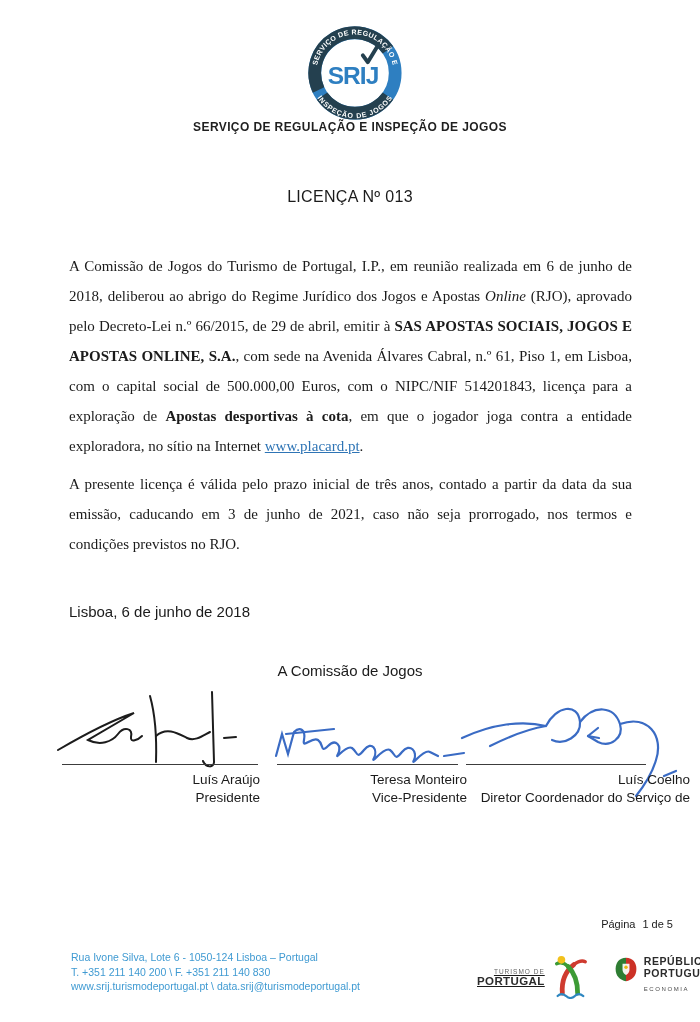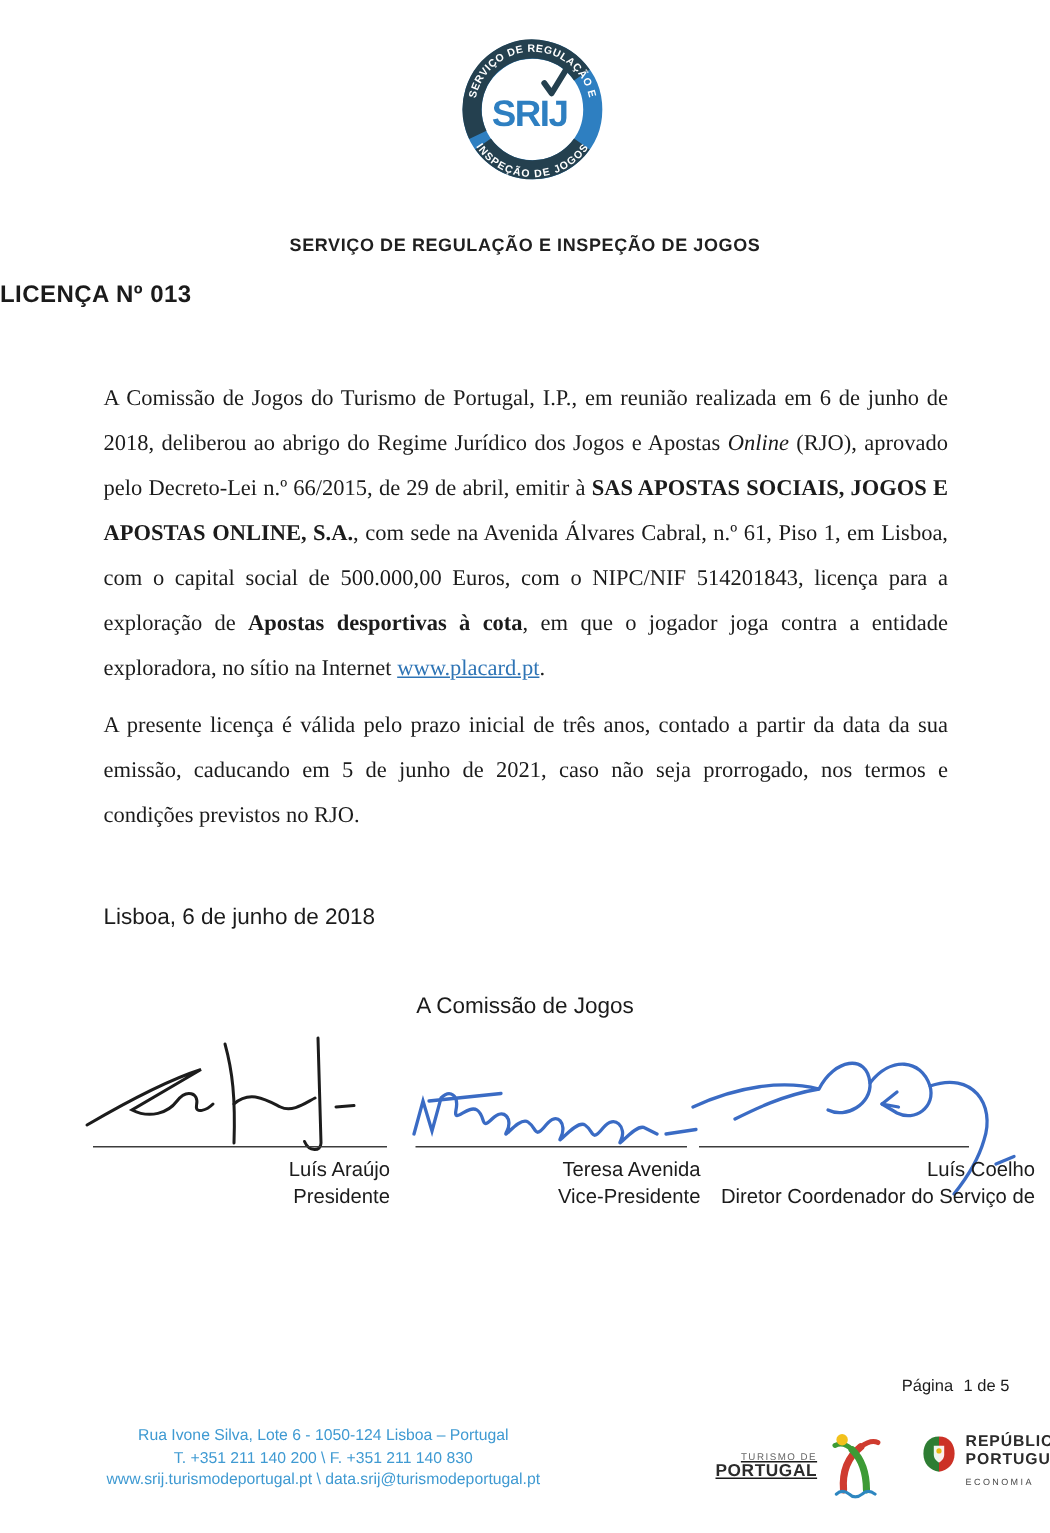--- a/index.html
+++ b/index.html
@@ -2,23 +2,23 @@
 <html><head>
 <meta charset="utf-8">
 <style>
   html,body{margin:0;padding:0;background:#e8e8e8;}
   .page{
     position:relative;width:700px;height:1022px;margin:0 auto;background:#ffffff;
     font-family:"Liberation Sans",sans-serif;color:#1b1b1b;overflow:hidden;
   }
   .logo-wrap{position:absolute;left:306px;top:24px;width:98px;height:98px;}
   .org-line{position:absolute;top:120px;left:0;right:0;text-align:center;
-    font-size:12px;letter-spacing:.4px;color:#1f1f1f;font-weight:700;margin-top:36px;}
-  .doc-title{position:absolute;top:188px;left:0;right:0;
-    font-size:16px;font-weight:700;letter-spacing:.3px;}
+    font-size:12px;letter-spacing:.4px;color:#1f1f1f;font-weight:700;}
+  .doc-title{position:absolute;top:188px;left:0;right:0;text-align:center;
+    font-size:16px;font-weight:400;letter-spacing:.3px;}
   .para{position:absolute;left:69px;width:563px;margin:0;font-size:15px;
     line-height:30px;text-align:justify;font-family:Liberation Serif, serif;}
   .p1{top:251px;}
   .p2{top:469px;}
   .doc-link{color:#2e74b5;text-decoration:underline;cursor:pointer;}
   .dateline{position:absolute;left:69px;top:603px;font-size:15px;}
   .commission{position:absolute;top:662px;left:0;right:0;text-align:center;font-size:15px;}
   .sig-svg{position:absolute;pointer-events:none;}
   .sig-svg.s1{left:52px;top:686px;}
   .sig-svg.s2{left:272px;top:714px;}
@@ -27,21 +27,21 @@
   .sl1{left:62px;width:196px;}
   .sl2{left:277px;width:181px;}
   .sl3{left:466px;width:180px;}
   .sig-col{position:absolute;top:771px;text-align:right;font-size:13.5px;line-height:18px;}
   .sc1{left:60px;width:200px;}
   .sc2{left:267px;width:200px;}
   .sc3{left:425px;width:265px;}
   .page-number{position:absolute;top:918px;right:27px;font-size:11px;color:#1b1b1b;}
   .page-number .val{margin-left:7px;}
   .footer-address{position:absolute;left:71px;top:950px;font-size:10.5px;
-    line-height:14.5px;color:#3f9ad2;text-align:center;}
+    line-height:14.5px;color:#3f9ad2;}
   .footer-logos{position:absolute;top:955px;left:477px;display:flex;align-items:flex-start;}
   .turismo{display:flex;align-items:center;text-decoration:underline;}
   .turismo-text{text-align:right;margin-right:4px;}
   .turismo-top{font-size:6.5px;letter-spacing:1px;color:#666;}
   .turismo-bottom{font-size:11.5px;font-weight:700;letter-spacing:.4px;color:#2b2b2b;}
   .republica{display:flex;align-items:flex-start;margin-left:22px;}
   .republica-text{margin-left:5px;}
   .republica-l1,.republica-l2{font-size:10.5px;font-weight:700;letter-spacing:.6px;color:#2b2b2b;line-height:12px;}
   .republica-sub{font-size:6px;letter-spacing:1.6px;color:#4a4a4a;margin-top:7px;}
 </style>
@@ -67,21 +67,21 @@
       <polyline points="58,32 63,39 74,21" fill="none" stroke="#24404f" stroke-width="4" stroke-linecap="round" stroke-linejoin="round"></polyline>
     </svg>
   </div>
 
   <div class="org-line">SERVIÇO DE REGULAÇÃO E INSPEÇÃO DE JOGOS</div>
 
   <div class="doc-title">LICENÇA Nº 013</div>
 
   <p class="para p1"><span>A Comissão de Jogos do Turismo de Portugal, I.P., em reunião realizada em 6 de junho de 2018, deliberou ao abrigo do Regime Jurídico dos Jogos e Apostas </span><i>Online</i><span> (RJO), aprovado pelo Decreto-Lei n.º 66/2015, de 29 de abril, emitir à </span><b>SAS APOSTAS SOCIAIS, JOGOS E APOSTAS ONLINE, S.A.</b><span>, com sede na Avenida Álvares Cabral, n.º 61, Piso 1, em Lisboa, com o capital social de 500.000,00 Euros, com o NIPC/NIF 514201843, licença para a exploração de </span><b>Apostas desportivas à cota</b><span>, em que o jogador joga contra a entidade exploradora, no sítio na Internet </span><a class="doc-link">www.placard.pt</a><span>.</span></p>
 
-  <p class="para p2">A presente licença é válida pelo prazo inicial de três anos, contado a partir da data da sua emissão, caducando em 5 de junho de 2021, caso não seja prorrogado, nos termos e condições previstos no RJO.</p>
+  <p class="para p2">A presente licença é válida pelo prazo inicial de três anos, contado a partir da data da sua emissão, caducando em 3 de junho de 2021, caso não seja prorrogado, nos termos e condições previstos no RJO.</p>
 
   <div class="dateline">Lisboa, 6 de junho de 2018</div>
 
   <div class="commission">A Comissão de Jogos</div>
 
   <svg class="sig-svg s1" width="215" height="92" viewBox="0 0 215 92">
     <g fill="none" stroke="#1c1c1c" stroke-width="2" stroke-linecap="round">
       <path d="M6,64 C30,50 60,34 82,27 L36,54 C48,60 60,56 66,48 C72,40 81,42 79,51 C78,57 86,54 90,50"></path>
       <path d="M98,10 C103,28 105,46 104,76"></path>
       <path d="M104,50 C115,40 127,48 135,52 C143,56 152,49 158,46"></path>
@@ -111,21 +111,21 @@
 
   <div class="sig-line sl1"></div>
   <div class="sig-line sl2"></div>
   <div class="sig-line sl3"></div>
 
   <div class="sig-col sc1">
     <div>Luís Araújo</div>
     <div>Presidente</div>
   </div>
   <div class="sig-col sc2">
-    <div>Teresa Avenida</div>
+    <div>Teresa Monteiro</div>
     <div>Vice-Presidente</div>
   </div>
   <div class="sig-col sc3">
     <div>Luís Coelho</div>
     <div>Diretor Coordenador do Serviço de</div>
   </div>
 
   <div class="page-number">
     <span>Página</span><span class="val">1 de 5</span>
   </div>

